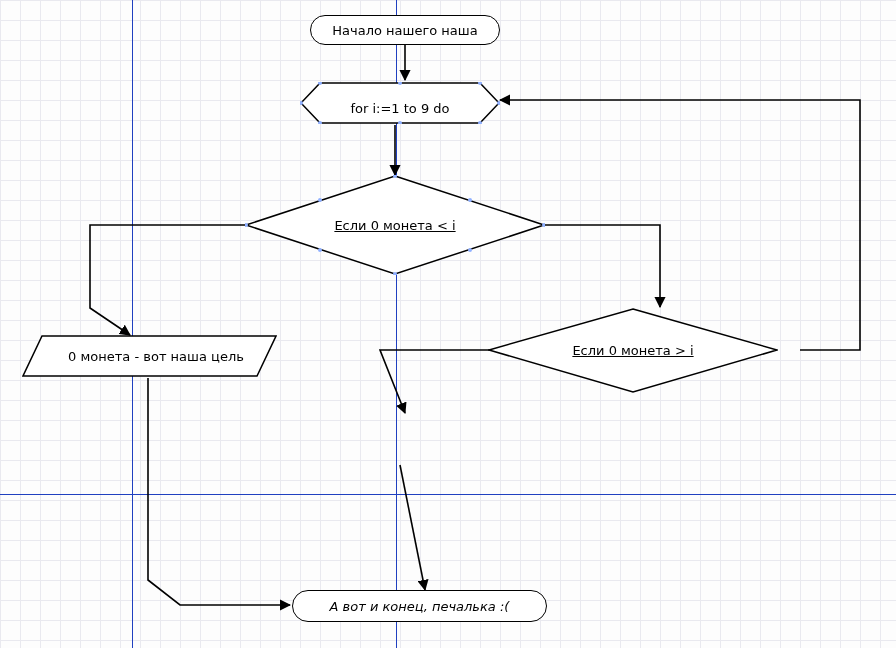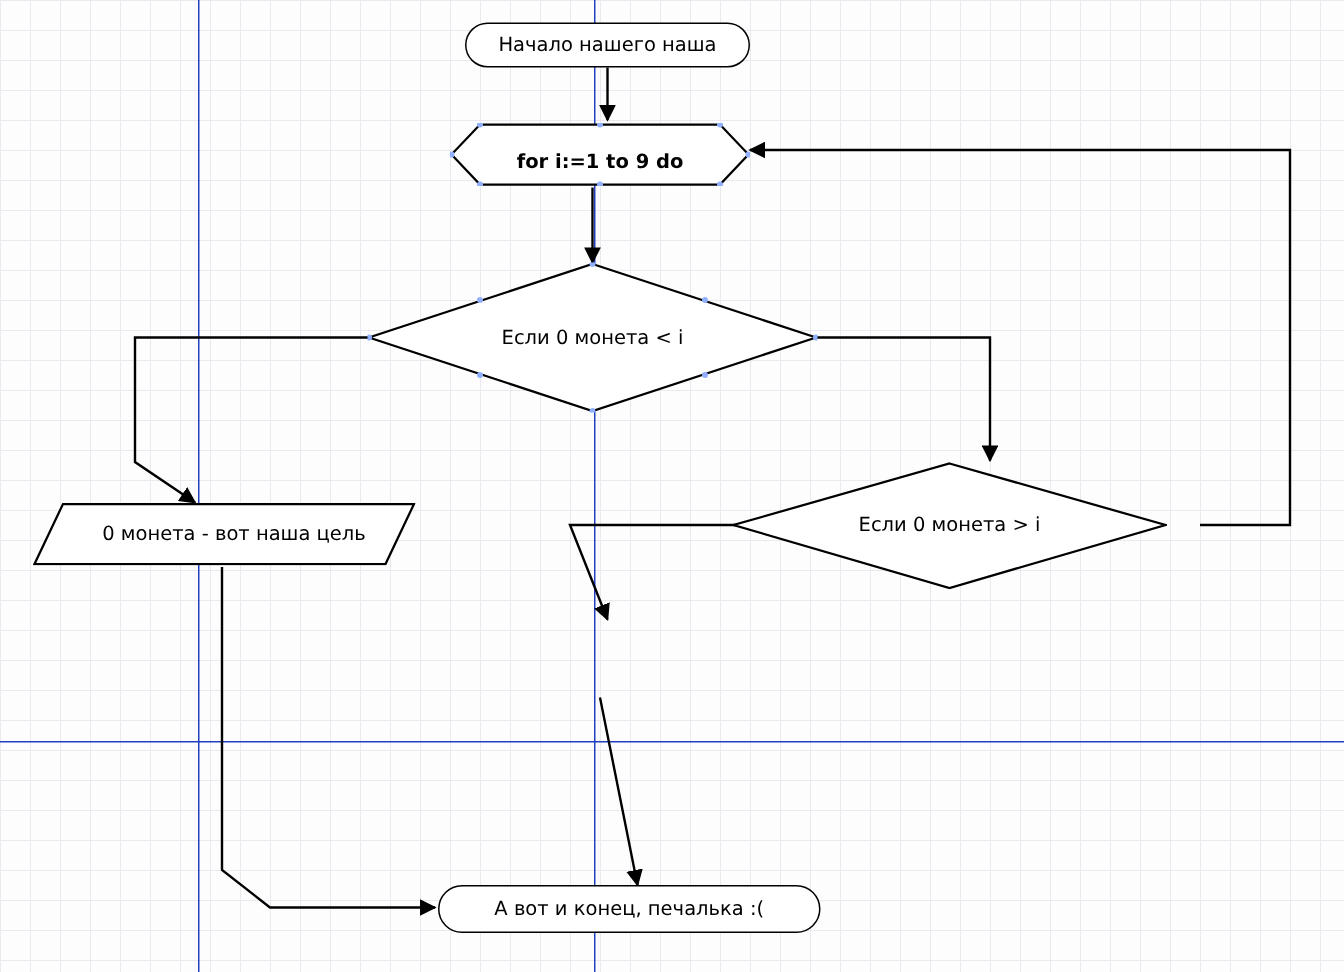--- a/index.html
+++ b/index.html
@@ -64,20 +64,21 @@
     border: none;
     padding: 0;
   }
   .decision svg {
     position: absolute;
     left: 0; top: 0;
   }
   .decision .label {
     position: relative;
     z-index: 2;
+    text-decoration: underline;
   }
   .io {
     position: relative;
     background: none;
     border: none;
     padding-left: 23px;
   }
   .io svg {
     position: absolute;
     left: 0; top: 0;
@@ -133,21 +134,21 @@
 
     <path d="M 148 378 L 148 580 L 180 605 L 290 605" stroke="#000" stroke-width="1.6" fill="none" marker-end="url(#arrow)"></path>
 
     <path d="M 400 465 L 425 590" stroke="#000" stroke-width="1.6" fill="none" marker-end="url(#arrow)"></path>
   </svg>
 
   <div class="node terminator" style="left:310px; top:15px; width:190px; height:30px;">
     <span>Начало нашего наша</span>
   </div>
 
-  <div class="node preparation" style="left:300px; top:82px; width:200px; height:52px;font-weight:bold;">
+  <div class="node preparation" style="left:300px; top:82px; width:200px; height:52px;">
     <svg width="200" height="42">
       <polygon points="20,1 180,1 199,21 180,41 20,41 1,21" fill="#fff" stroke="#000" stroke-width="1.5"></polygon>
       <circle class="handle" cx="20" cy="1" r="2"></circle>
         <circle class="handle" cx="100" cy="1" r="2"></circle>
         <circle class="handle" cx="180" cy="1" r="2"></circle>
       <circle class="handle" cx="199" cy="21" r="2"></circle>
         <circle class="handle" cx="1" cy="21" r="2"></circle>
       <circle class="handle" cx="20" cy="41" r="2"></circle>
         <circle class="handle" cx="100" cy="41" r="2"></circle>
         <circle class="handle" cx="180" cy="41" r="2"></circle>
@@ -178,17 +179,17 @@
   </div>
 
   <div class="node io" style="left:22px; top:335px; width:255px; height:42px;">
     <svg width="255" height="42">
       <polygon points="20,1 254,1 235,41 1,41" fill="#fff" stroke="#000" stroke-width="1.5"></polygon>
     </svg>
     <span class="label">0 монета - вот наша цель</span>
   </div>
 
 
-  <div class="node terminator" style="left:292px; top:590px; width:255px; height:32px;">
+  <div class="node terminator" style="left:292px; top:590px; width:255px; height:32px;font-style:italic;">
     <span>А вот и конец, печалька :(</span>
   </div>
 
 </div>
 
 </body></html>

